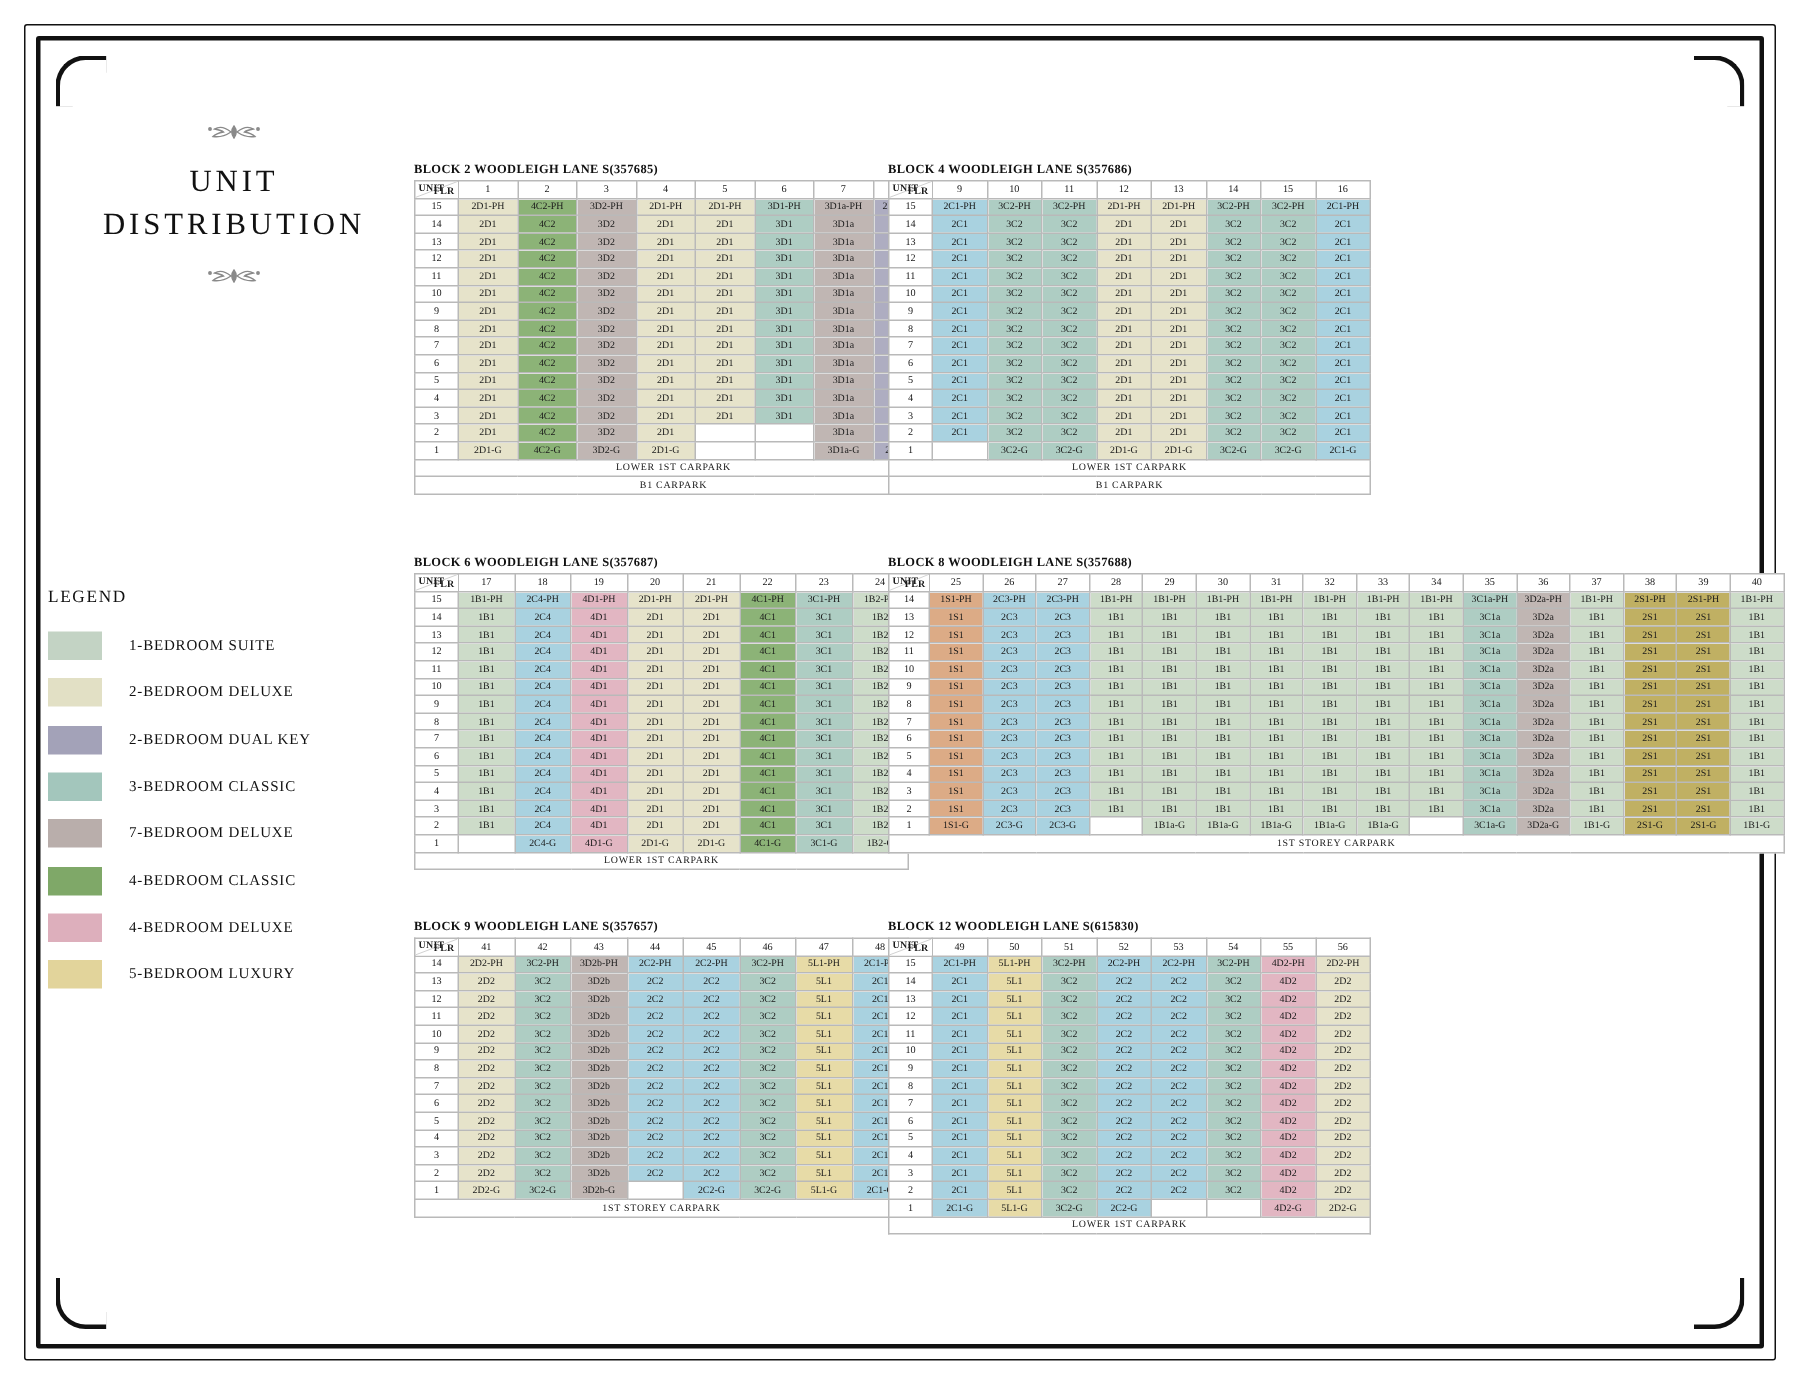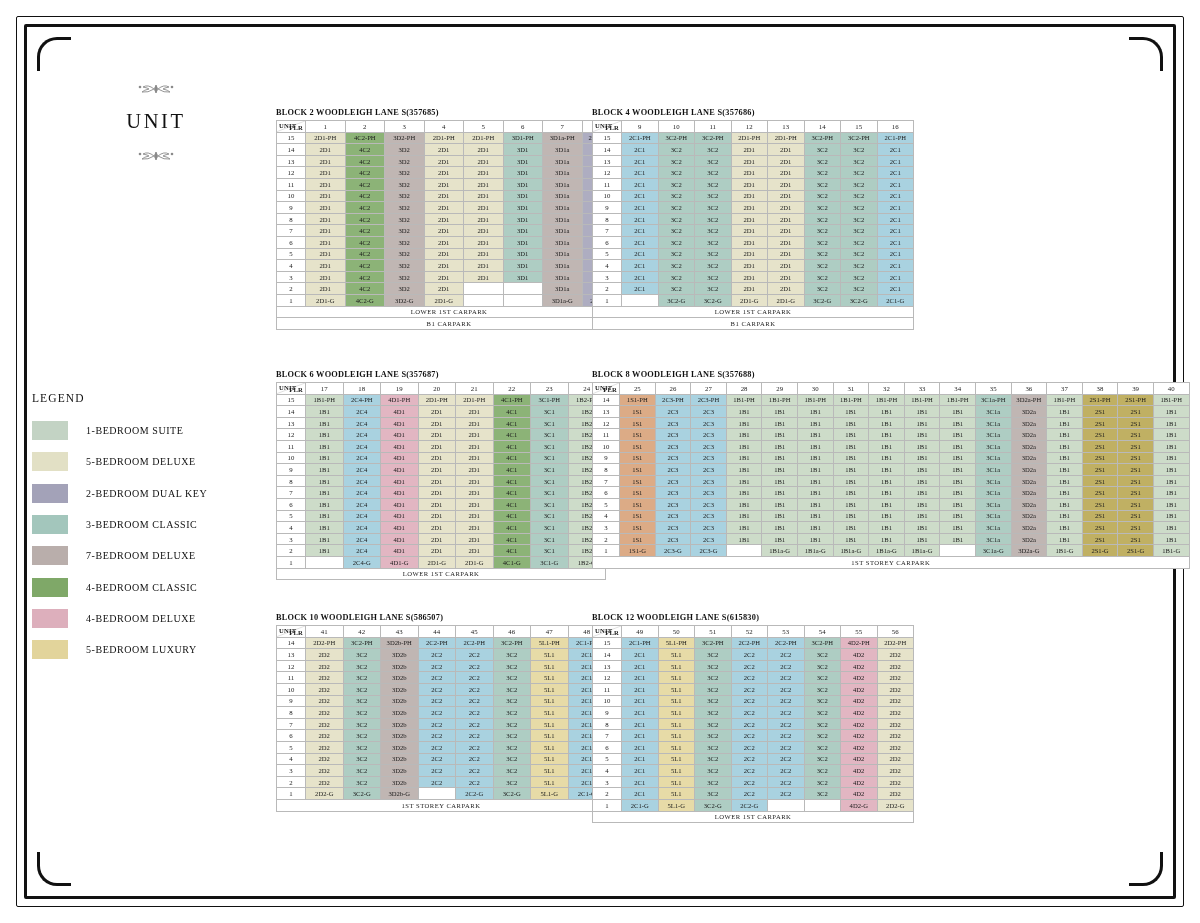--- a/index.html
+++ b/index.html
@@ -159,20 +159,21 @@
             <path d="M23 3 q-3 4 0 8 q3 -4 0 -8 z" fill="#8a8a8a"></path>
             <path d="M21 7 q-6 -5 -11 -2 q5 1 6 2 q-5 1 -7 3 q6 1 12 -3"></path>
             <path d="M25 7 q6 -5 11 -2 q-5 1 -6 2 q5 1 7 3 q-6 1 -12 -3"></path>
             <circle cx="7" cy="5" r="1.3" fill="#8a8a8a" stroke="none"></circle>
             <circle cx="39" cy="5" r="1.3" fill="#8a8a8a" stroke="none"></circle>
           </g>
         </svg>
       </div>
       <div class="doc-title">
         <div>UNIT</div>
+        <div>DISTRIBUTION</div>
       </div>
       <div class="orn">
         <svg width="46" height="14" viewBox="0 0 46 14" aria-hidden="true">
           <g fill="none" stroke="#8a8a8a" stroke-width="0.9">
             <path d="M23 3 q-3 4 0 8 q3 -4 0 -8 z" fill="#8a8a8a"></path>
             <path d="M21 7 q-6 -5 -11 -2 q5 1 6 2 q-5 1 -7 3 q6 1 12 -3"></path>
             <path d="M25 7 q6 -5 11 -2 q-5 1 -6 2 q5 1 7 3 q-6 1 -12 -3"></path>
             <circle cx="7" cy="5" r="1.3" fill="#8a8a8a" stroke="none"></circle>
             <circle cx="39" cy="5" r="1.3" fill="#8a8a8a" stroke="none"></circle>
           </g>
@@ -182,21 +183,21 @@
   </div>
 
   <div class="legend" id="legend-root">
     <div class="legend-title">LEGEND</div>
   <div class="legend-row">
         <div class="legend-sw" style="background: rgb(195, 211, 196);"></div>
         <div class="legend-label">1-BEDROOM SUITE</div>
       </div>
       <div class="legend-row">
         <div class="legend-sw" style="background: rgb(226, 224, 197);"></div>
-        <div class="legend-label">5-BEDROOM DELUXE</div>
+        <div class="legend-label">2-BEDROOM DELUXE</div>
       </div>
       <div class="legend-row">
         <div class="legend-sw" style="background: rgb(163, 162, 184);"></div>
         <div class="legend-label">2-BEDROOM DUAL KEY</div>
       </div>
       <div class="legend-row">
         <div class="legend-sw" style="background: rgb(163, 198, 188);"></div>
         <div class="legend-label">3-BEDROOM CLASSIC</div>
       </div>
       <div class="legend-row">
@@ -1103,21 +1104,21 @@
               <td style="background: rgb(192, 176, 99);">2S1-G</td>
               <td style="background: rgb(205, 220, 201);">1B1-G</td>
             </tr>
             <tr>
               <td class="carpark" colspan="17">1ST STOREY CARPARK</td>
             </tr>
           </tbody>
         </table>
       </div>
       <div class="block" style="left: 276px; top: 613px;">
-        <div class="block-title">BLOCK 10 WOODLEIGH LANE S(586507)</div>
+        <div class="block-title">BLOCK 9 WOODLEIGH LANE S(357657)</div>
         <table class="grid" style="width: 320px;">
           <thead>
             <tr>
               <td class="corner" style="width: 28px;">
                 <svg class="c-slash" viewBox="0 0 100 100" preserveAspectRatio="none">
                   <line x1="0" y1="100" x2="100" y2="0" stroke="#8d8d8d" stroke-width="1.4"></line>
                 </svg>
                 <span class="c-unit">UNIT</span>
                 <span class="c-flr">FLR</span>
               </td>

